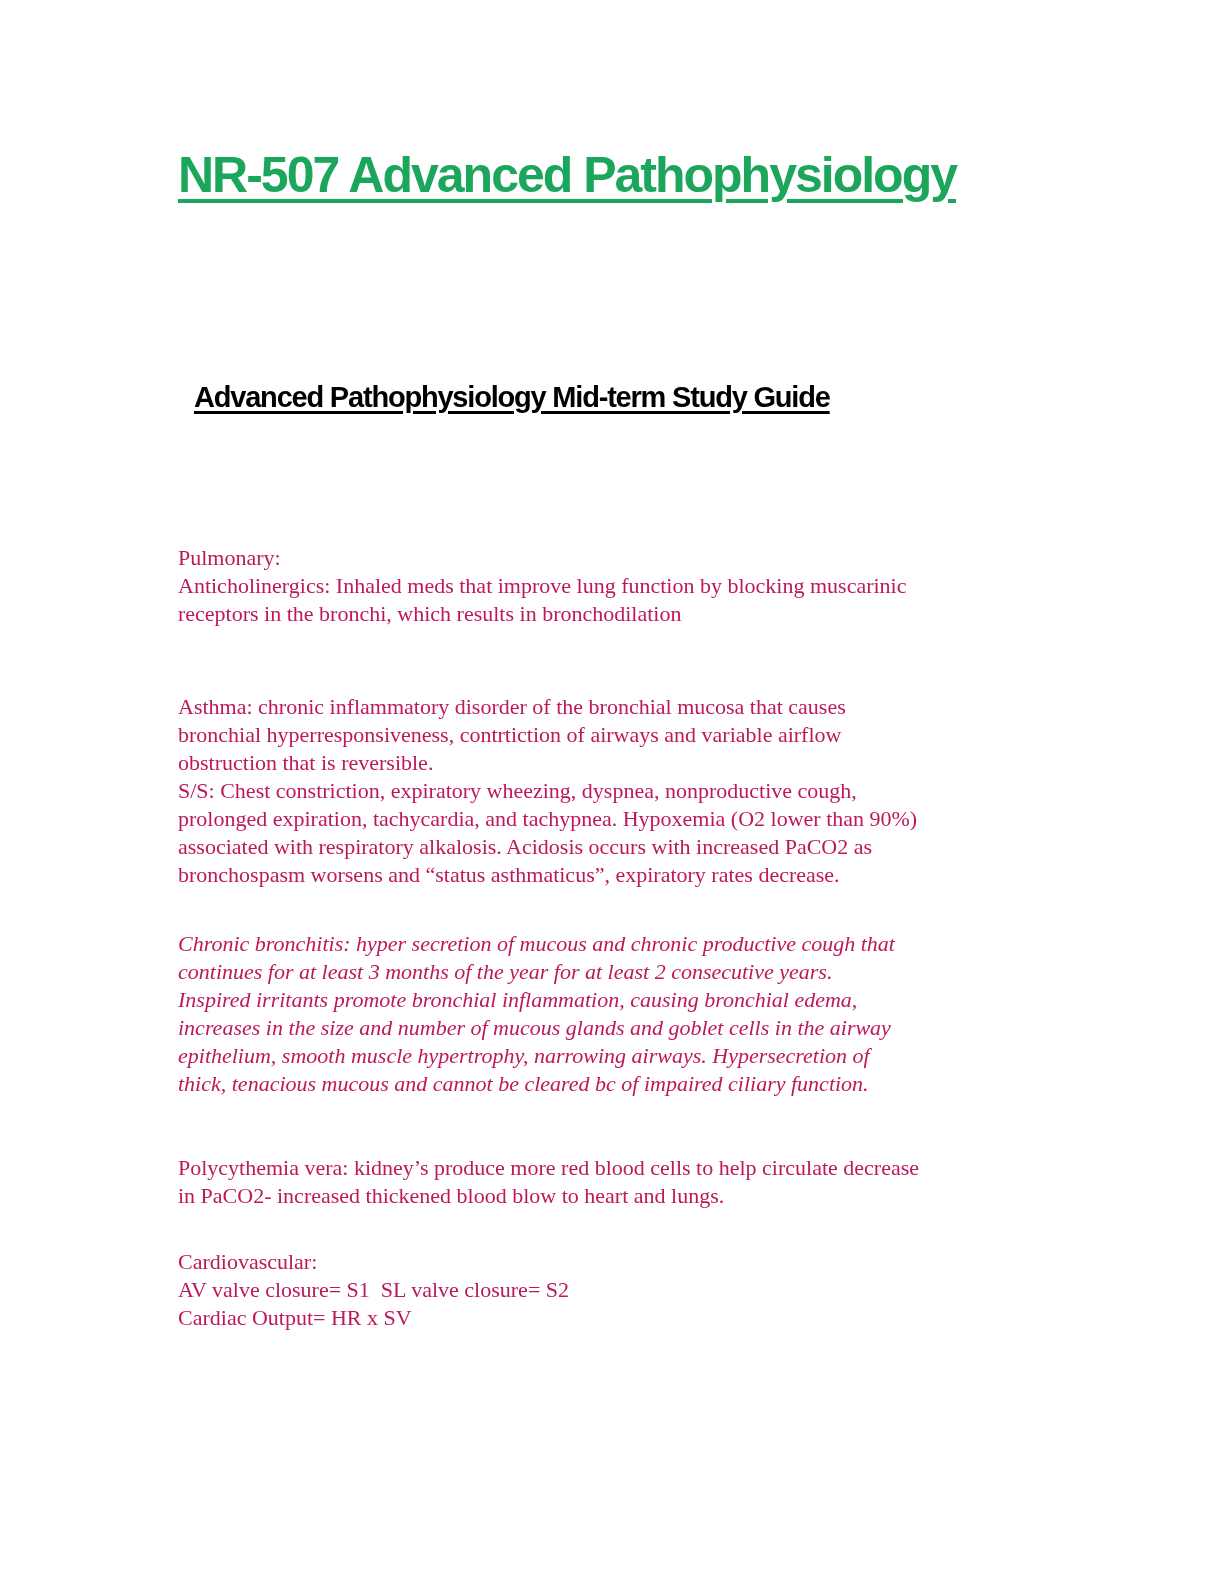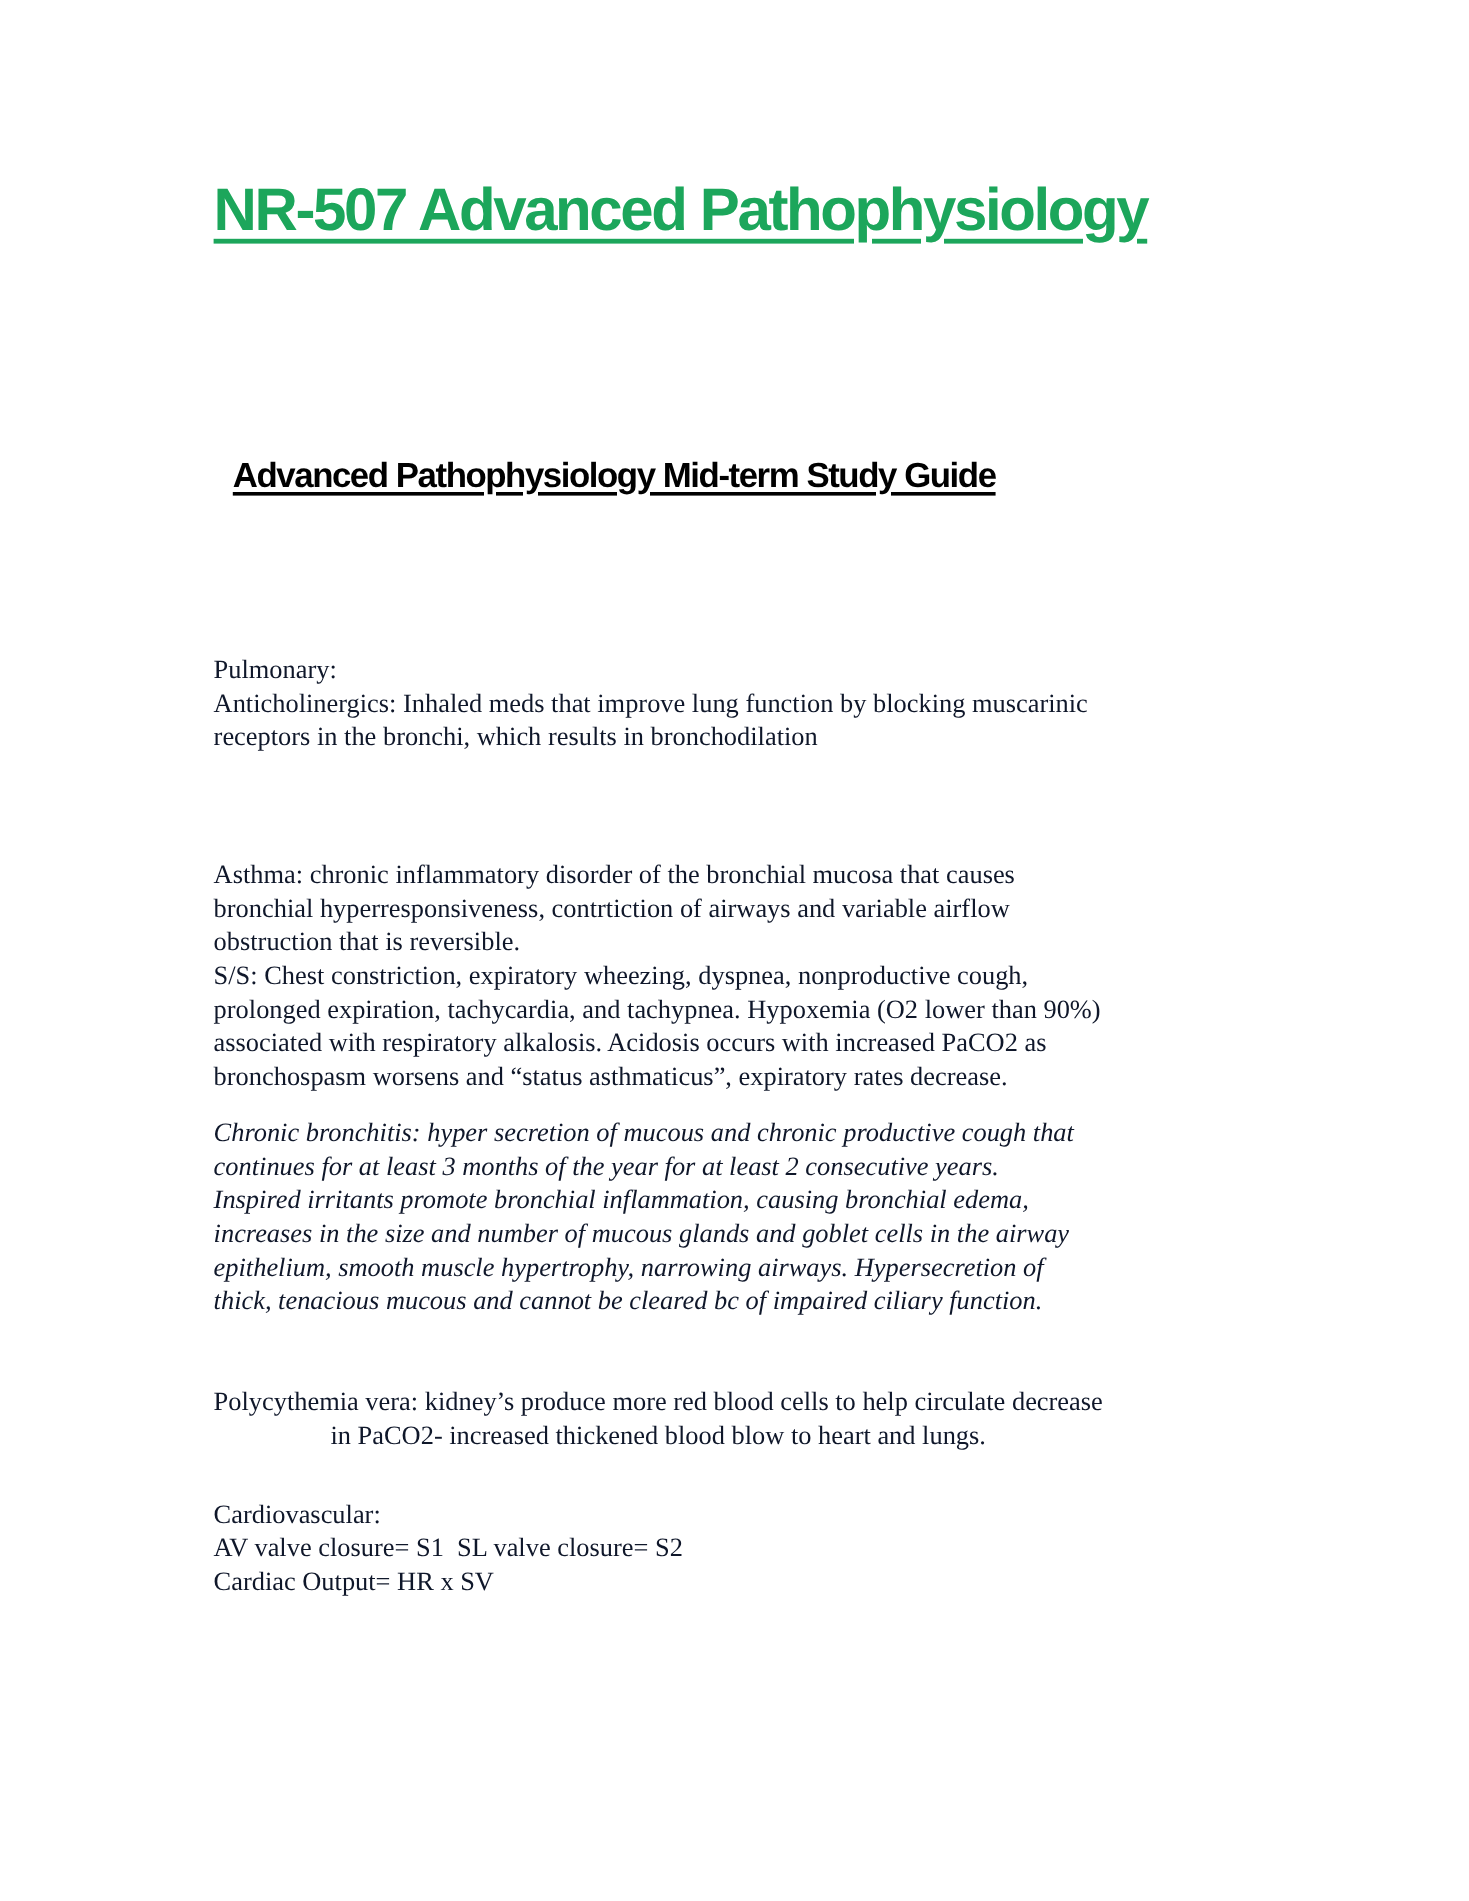--- a/index.html
+++ b/index.html
@@ -45,27 +45,27 @@
     text-underline-offset: 4px;
     white-space: pre;
   }
   .para {
     position: absolute;
     left: 178px;
     margin: 0;
     font-family: "Liberation Serif", serif;
     font-size: 22px;
     line-height: 28px;
-    color: #0f172a;
+    color: #be185d;
     white-space: pre;
   }
   .para-pulmonary      { top: 544px; }
-  .para-asthma         { top: 715px; }
+  .para-asthma         { top: 693px; }
   .para-bronchitis     { top: 930px; font-style: italic; }
-  .para-polycythemia   { top: 1154px; text-align: center; }
+  .para-polycythemia   { top: 1154px; }
   .para-cardiovascular { top: 1248px; }
 </style>
 </head>
 <body>
 
 <div class="page">
 
   <h1 class="doc-title">NR-507 Advanced Pathophysiology</h1>
 
   <h2 class="doc-subtitle">Advanced Pathophysiology Mid-term Study Guide</h2>

